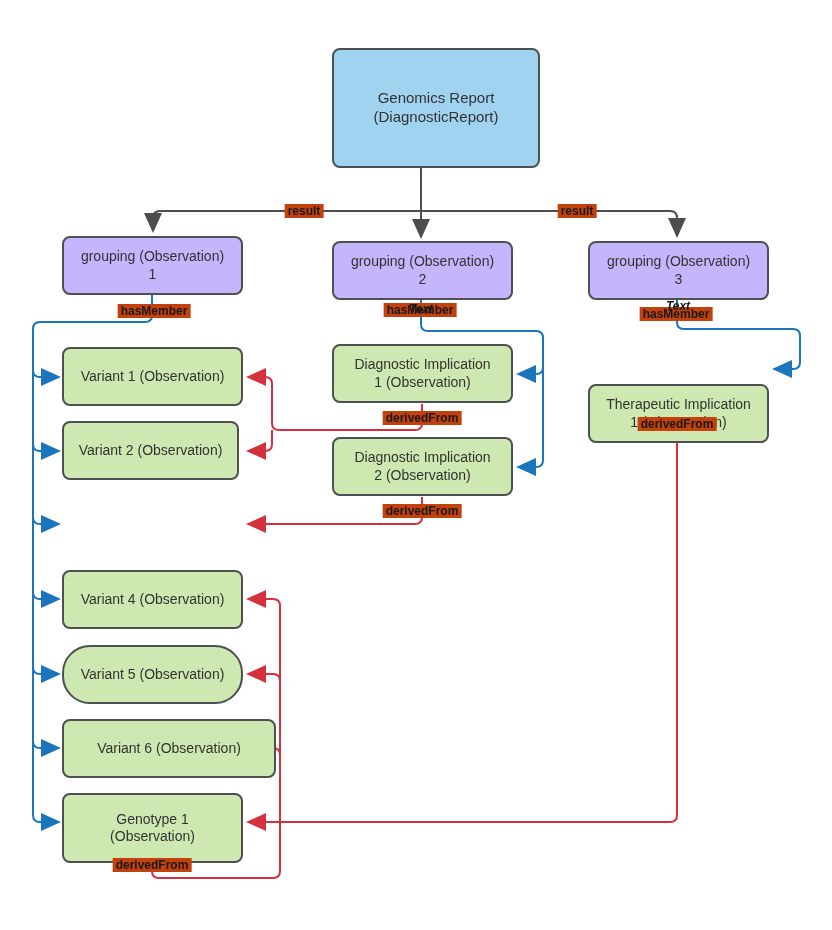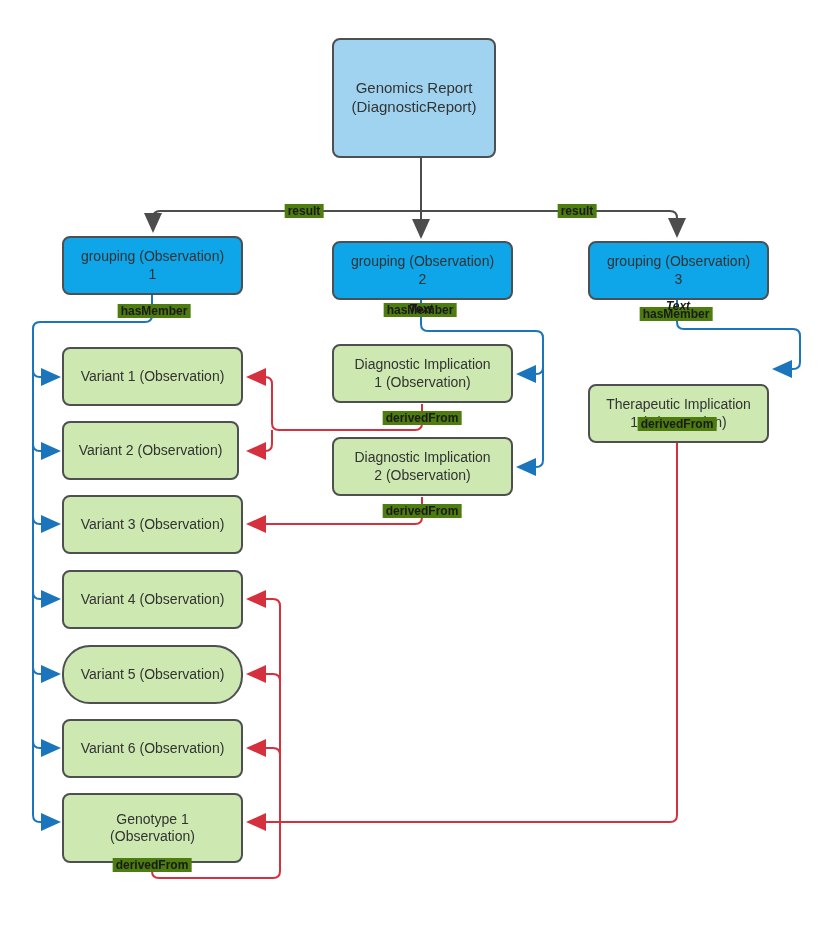--- a/index.html
+++ b/index.html
@@ -11,25 +11,25 @@
   .e-gray{stroke:var(--edge_gray);}
   .e-blue{stroke:var(--edge_blue);}
   .e-red{stroke:var(--edge_red);}
   #arrow-gray path{fill:var(--edge_gray);stroke:none;}
   #arrow-blue path{fill:var(--edge_blue);stroke:none;}
   #arrow-red  path{fill:var(--edge_red);stroke:none;}
   .node{position:absolute;z-index:2;box-sizing:border-box;
         border:2px solid var(--node_border);border-radius:8px;
         display:flex;align-items:center;justify-content:center;
         text-align:center;color:var(--node_text);font-size:14px;
-        line-height:1.25;white-space:pre-line;background:#0ea5e9;}
+        line-height:1.25;white-space:pre-line;background:#c4b5fd;}
   .node.blue{background:var(--node_blue);font-size:15px;}
   .node.green{background:var(--node_green);}
   .edge-label{position:absolute;z-index:3;transform:translate(-50%,-50%);
-        font-weight:bold;font-size:12px;color:#1a1a1a;background:#4d7c0f;
+        font-weight:bold;font-size:12px;color:#1a1a1a;background:#c2410c;
         padding:0 3px;white-space:nowrap;}
   .edge-label.bare{background:transparent;z-index:4;padding:0;font-style:italic;}
 </style>
 </head>
 <body>
 
 <div class="stage">
 
   <svg class="wires" width="832" height="930" viewBox="0 0 832 930">
     <defs>
@@ -66,36 +66,35 @@
 
     <path class="e-red" d="M422,497 V517 Q422,524 415,524 H248" marker-end="url(#arrow-red)"></path>
 
     <path class="e-red" d="M677,404 V815 Q677,822 670,822 H248" marker-end="url(#arrow-red)"></path>
 
     <path class="e-red" d="M152,853 V871 Q152,878 159,878 H273 Q280,878 280,871 V606 Q280,599 273,599 H248" marker-end="url(#arrow-red)"></path>
     <path class="e-red" d="M280,681 Q280,674 273,674 H248" marker-end="url(#arrow-red)"></path>
     <path class="e-red" d="M280,755 Q280,748 273,748 H248" marker-end="url(#arrow-red)"></path>
   </svg>
 
-  <div class="node blue" style="left:332px;top:38px;width:164px;height:120px;">Genomics Report
+  <div class="node blue" style="left:332px;top:48px;width:208px;height:120px;">Genomics Report
 (DiagnosticReport)</div>
 
   <div class="node" style="left:62px;top:236px;width:181px;height:59px;">grouping (Observation)
 1</div>
   <div class="node" style="left:332px;top:241px;width:181px;height:59px;">grouping (Observation)
 2</div>
   <div class="node" style="left:588px;top:241px;width:181px;height:59px;">grouping (Observation)
 3</div>
 
   <div class="node green" style="left:62px;top:347px;width:181px;height:59px;text-align:center;">Variant 1 (Observation)</div>
   <div class="node green" style="left:62px;top:421px;width:177px;height:59px;">Variant 2 (Observation)</div>
-  <div class="node green" style="left:62px;top:495px;width:181px;height:59px;">Variant 3 (Observation)</div>
   <div class="node green" style="left:62px;top:570px;width:181px;height:59px;">Variant 4 (Observation)</div>
   <div class="node green" style="left:62px;top:645px;width:181px;height:59px;border-radius:28px;">Variant 5 (Observation)</div>
-  <div class="node green" style="left:62px;top:719px;width:181px;height:59px;">Variant 6 (Observation)</div>
+  <div class="node green" style="left:62px;top:719px;width:214px;height:59px;">Variant 6 (Observation)</div>
   <div class="node green" style="left:62px;top:793px;width:181px;height:70px;">Genotype 1
 (Observation)</div>
 
   <div class="node green" style="left:332px;top:344px;width:181px;height:59px;">Diagnostic Implication
 1 (Observation)</div>
   <div class="node green" style="left:332px;top:437px;width:181px;height:59px;">Diagnostic Implication
 2 (Observation)</div>
   <div class="node green" style="left:588px;top:344px;width:181px;height:59px;margin-top:40px;">Therapeutic Implication
 1 (Observation)</div>
 

